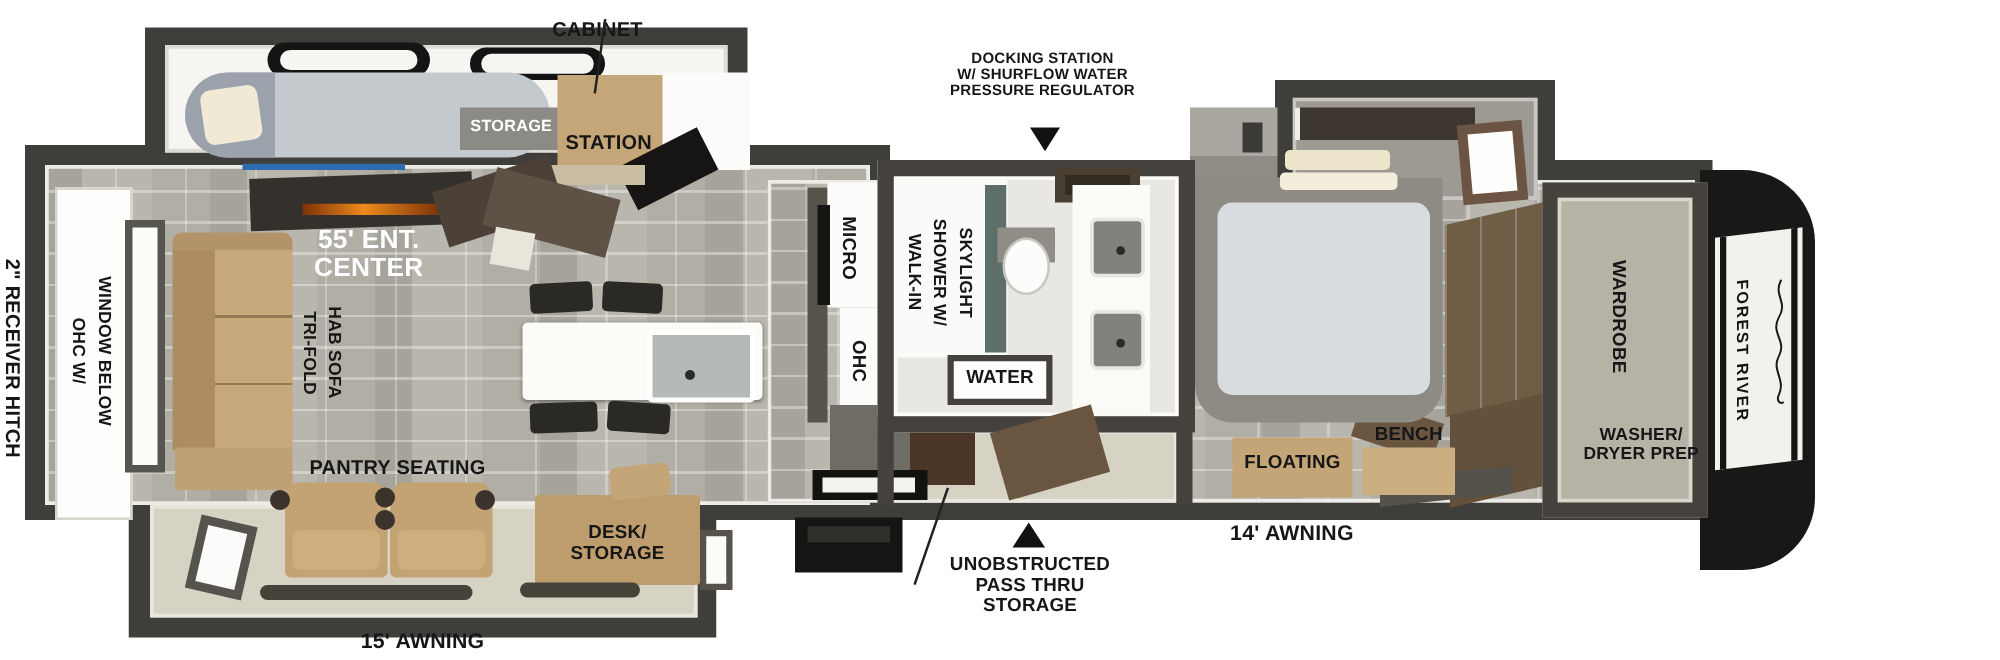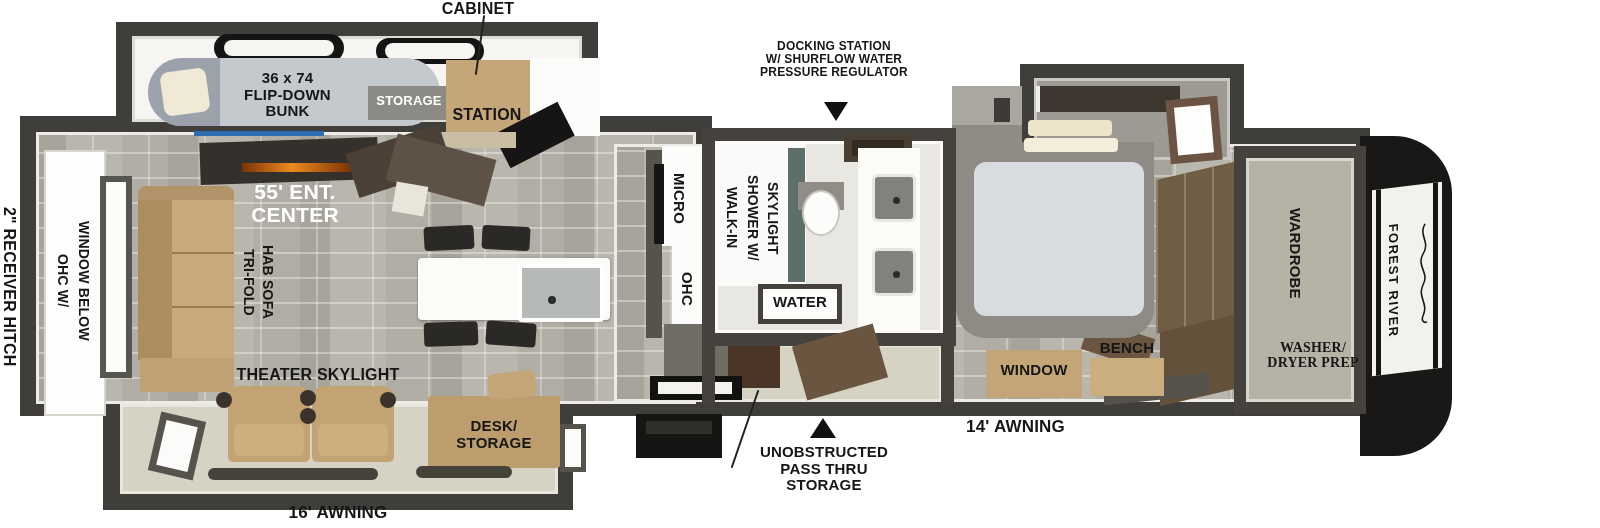--- a/index.html
+++ b/index.html
@@ -161,59 +161,56 @@
 
   <div class="abs" style="left:1372px;top:186px;width:70px;height:186px;background:#f2f1ed;transform:skewY(-7deg);">
     <div class="abs" style="left:4px;top:0;width:5px;height:100%;background:#161514;"></div>
     <div class="abs" style="right:4px;top:0;width:5px;height:100%;background:#161514;"></div>
     <div class="lbl vlbl" style="left:14px;top:10px;height:166px;font-size:13px;letter-spacing:1.5px;color:#141312;">FOREST RIVER</div>
     <svg style="position:absolute;right:9px;top:34px;" width="18" height="112" viewBox="0 0 18 112">
       <path d="M10,6 C3,18 16,24 8,36 C1,48 15,55 8,67 C2,78 14,86 8,98 C6,102 9,106 12,104" fill="none" stroke="#1a1a1a" stroke-width="1.6"></path>
     </svg>
   </div>
 
-  <div class="lbl" style="left:428px;top:0px;width:100px;">CABINET</div>
+  <div class="lbl" style="left:428px;top:16px;width:100px;">CABINET</div>
   <div class="line" style="left:479px;top:15px;width:2px;height:60px;transform:rotate(8deg);"></div>
-  <div class="lbl" style="left:205px;top:70px;width:165px;font-size:15px;">36 x 74
-FLIP-DOWN
-BUNK</div>
   <div class="lbl white" style="left:368px;top:94px;width:82px;font-size:13px;">STORAGE</div>
   <div class="lbl" style="left:434px;top:106px;width:106px;font-size:16px;">STATION</div>
 
   <div class="lbl" style="left:728px;top:40px;width:212px;font-size:12px;">DOCKING STATION
 W/ SHURFLOW WATER
 PRESSURE REGULATOR</div>
   <div class="arrow-down" style="left:824px;top:102px;"></div>
 
   <div class="lbl vlbl" style="left:0px;top:162px;width:24px;height:250px;font-size:16px;">2" RECEIVER HITCH</div>
   <div class="lbl vlbl" style="left:52px;top:160px;width:44px;height:242px;font-size:14px;line-height:1.5;">OHC W/
 WINDOW BELOW</div>
   <div class="lbl white" style="left:212px;top:180px;width:166px;font-size:21px;">55' ENT. CENTER</div>
   <div class="lbl vlbl" style="left:238px;top:222px;width:38px;height:120px;font-size:14px;line-height:1.4;">TRI-FOLD
 HAB SOFA</div>
-  <div class="lbl" style="left:234px;top:366px;width:168px;font-size:16px;">THEATER SKYLIGHT</div>
+  <div class="lbl" style="left:234px;top:366px;width:168px;font-size:16px;">PANTRY SEATING</div>
   <div class="lbl" style="left:438px;top:418px;width:112px;font-size:15px;">DESK/
 STORAGE</div>
-  <div class="lbl" style="left:258px;top:504px;width:160px;font-size:17px;">16' AWNING</div>
+  <div class="lbl" style="left:258px;top:504px;width:160px;font-size:17px;">15' AWNING</div>
 
   <div class="lbl vlbl" style="left:670px;top:156px;width:30px;height:84px;font-size:15px;">MICRO</div>
   <div class="lbl vlbl" style="left:678px;top:256px;width:26px;height:66px;font-size:15px;">OHC</div>
 
   <div class="lbl vlbl" style="left:722px;top:150px;width:62px;height:136px;font-size:14px;line-height:1.45;">WALK-IN
 SHOWER W/
 SKYLIGHT</div>
   <div class="lbl" style="left:762px;top:294px;width:76px;font-size:15px;">WATER</div>
 
-  <div class="lbl" style="left:988px;top:362px;width:92px;font-size:15px;">WINDOW</div>
+  <div class="lbl" style="left:988px;top:362px;width:92px;font-size:15px;">FLOATING</div>
   <div class="lbl" style="left:1088px;top:340px;width:78px;font-size:15px;">BENCH</div>
 
   <div class="lbl vlbl" style="left:1286px;top:186px;width:28px;height:134px;font-size:15px;">WARDROBE</div>
-  <div class="lbl" style="left:1258px;top:340px;width:110px;font-size:14px;font-family:Liberation Serif, serif;">WASHER/
+  <div class="lbl" style="left:1258px;top:340px;width:110px;font-size:14px;">WASHER/
 DRYER PREP</div>
 
   <div class="arrow-up" style="left:810px;top:418px;"></div>
   <div class="lbl" style="left:748px;top:444px;width:152px;font-size:15px;">UNOBSTRUCTED
 PASS THRU
 STORAGE</div>
   <div class="line" style="left:744px;top:388px;width:2px;height:82px;transform:rotate(19deg);"></div>
-  <div class="lbl" style="left:948px;top:418px;width:135px;font-size:17px;text-align:center;">14' AWNING</div>
+  <div class="lbl" style="left:948px;top:418px;width:135px;font-size:17px;text-align:right;">14' AWNING</div>
 
 </div>
 
 </body></html>

